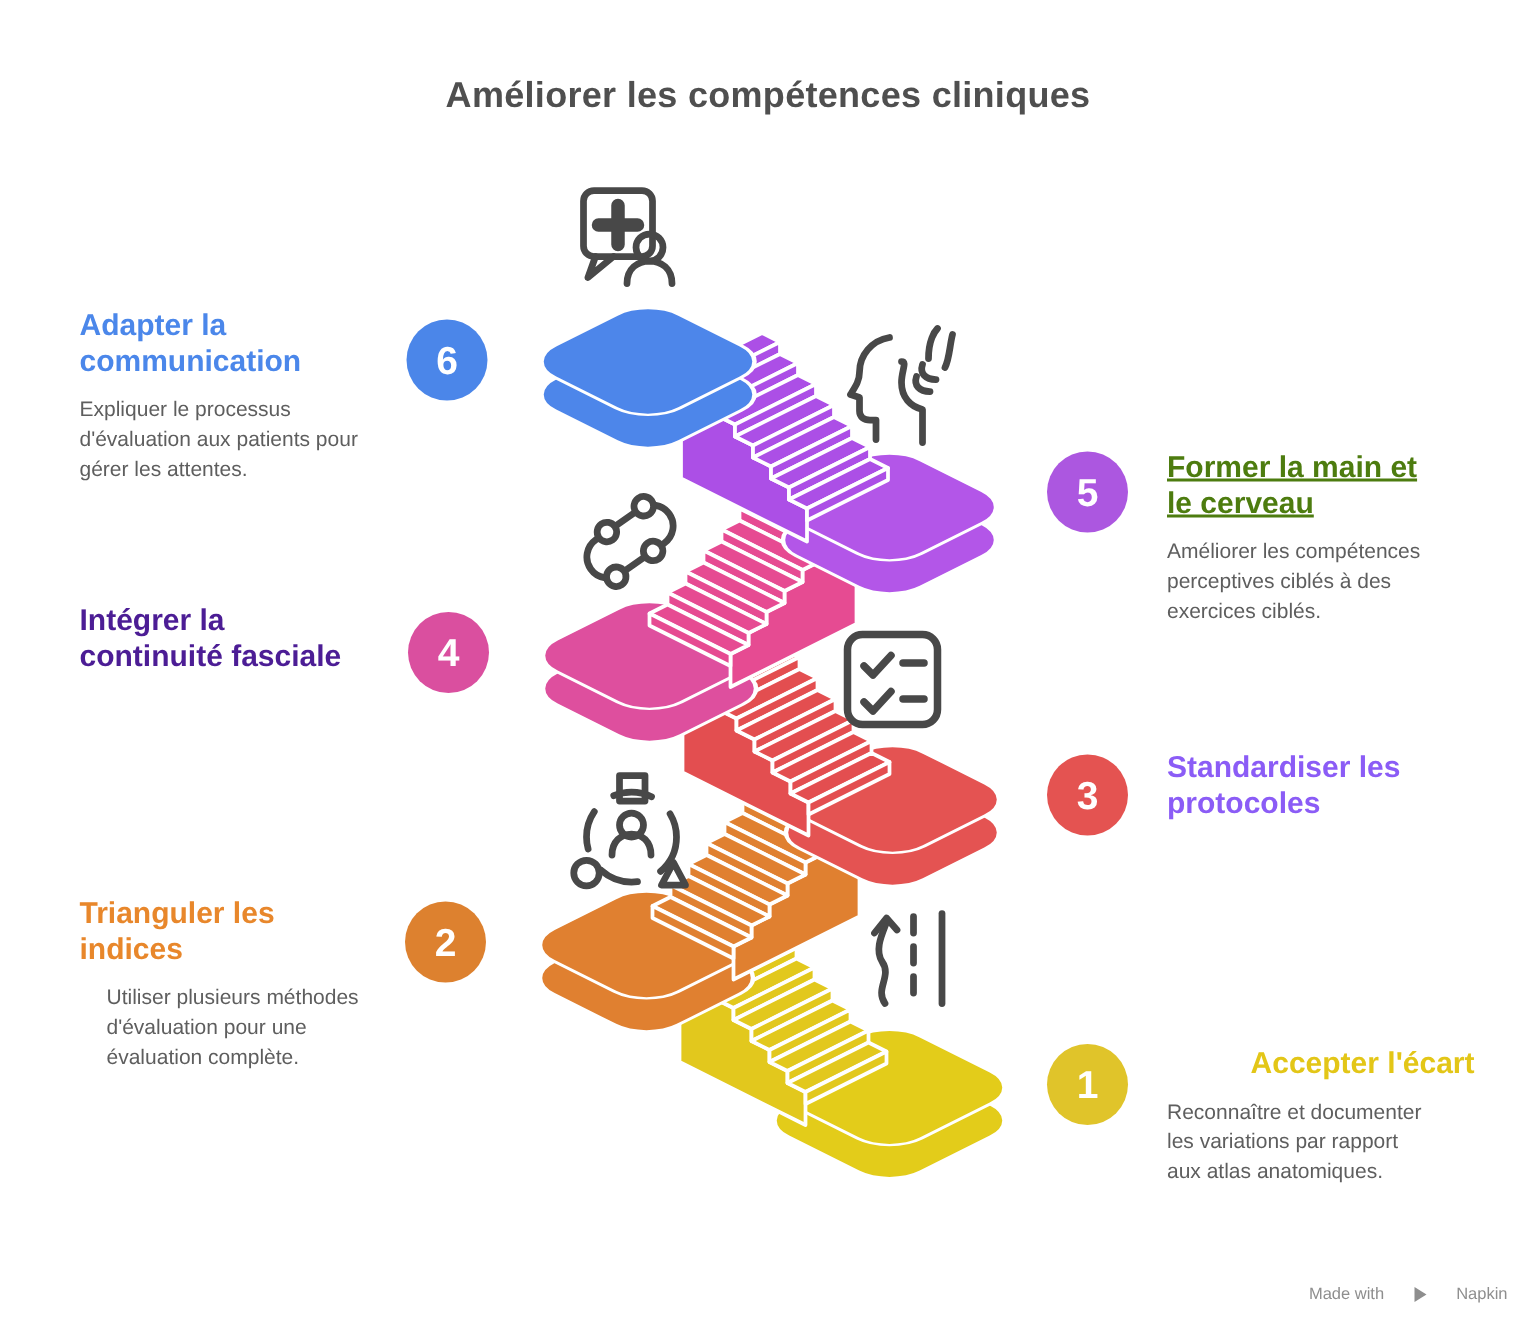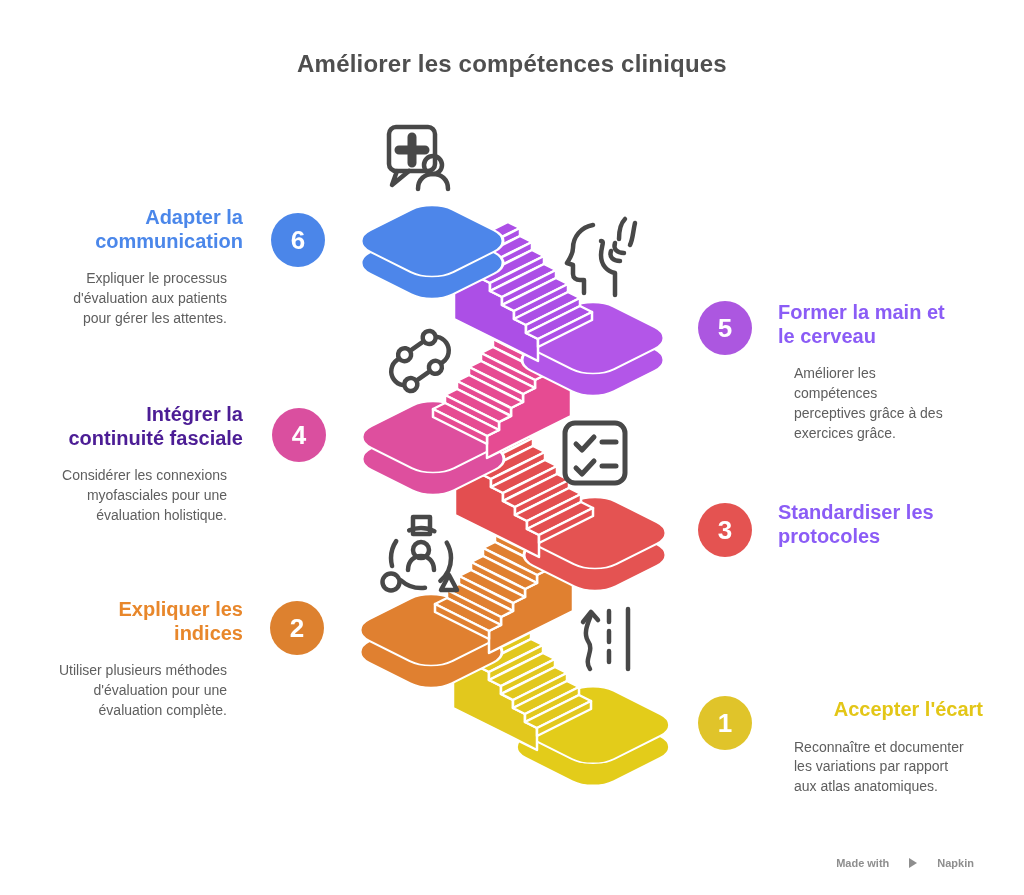--- a/index.html
+++ b/index.html
@@ -2,33 +2,33 @@
 <html><head>
 <meta charset="utf-8">
 <style>
   html,body{margin:0;padding:0;background:#fff;}
   #canvas{position:relative;width:1024px;height:895px;background:#fff;overflow:hidden;
           font-family:"Liberation Sans",sans-serif;}
   #main-title{position:absolute;top:50px;left:0;width:100%;text-align:center;
               font-size:24px;font-weight:bold;color:#4f4f4f;letter-spacing:.2px;margin:0;}
   #staircase-svg{position:absolute;left:0;top:0;}
   .step-block{position:absolute;}
-  .step-block.left{text-align:right;}
+  .step-block.left{}
   .step-block.right{text-align:left;}
   .step-title{margin:0 0 10px 0;font-size:20px;font-weight:bold;line-height:1.18;}
-  .step-desc{margin:16px;font-size:14px;line-height:1.42;color:#5e5e5e;}
+  .step-desc{margin:0;font-size:14px;line-height:1.42;color:#5e5e5e;}
   .step-block.left .step-desc{margin-left:auto;}
   .step-circle{position:absolute;width:54px;height:54px;border-radius:50%;
                display:flex;align-items:center;justify-content:center;
                color:#fff;font-size:26px;font-weight:bold;box-shadow:0 0 0 4px #fff;}
   .icon-svg{position:absolute;}
   .icon-svg path,.icon-svg rect,.icon-svg circle,.icon-svg line,.icon-svg polygon{
       fill:none;stroke:#484848;stroke-width:4.5;stroke-linecap:round;stroke-linejoin:round;}
-  #footer{position:absolute;top:857px;right:50px;display:flex;align-items:center;gap:18px;
-          color:#8e8e8e;font-size:11px;font-weight:bold;}
+  #footer{position:absolute;top:857px;right:19px;display:flex;align-items:center;gap:18px;
+          color:#8e8e8e;font-size:11px;font-weight:normal;}
 </style>
 </head>
 <body>
 
 <div id="canvas">
 
   <h1 id="main-title">Améliorer les compétences cliniques</h1>
 
   <svg id="staircase-svg" width="1024" height="895" viewBox="0 0 1024 895">
       <g fill="#E3CC1A" stroke="#fff" stroke-width="3">
@@ -196,37 +196,36 @@
   <div class="step-block left" style="top:206px;left:53px;width:190px">
     <h2 class="step-title" style="color: rgb(75, 135, 234);">Adapter la communication</h2>
     <p class="step-desc" style="max-width:190px">Expliquer le processus d'évaluation aux patients pour gérer les attentes.</p>
   </div>
   <div class="step-circle" style="left: 271px; top: 213px; background: rgb(75, 134, 233);">
     <span>6</span>
   </div>
 
   <div class="step-block left" style="top:403px;left:53px;width:190px">
     <h2 class="step-title" style="color: #4c1d95;">Intégrer la continuité fasciale</h2>
-    <p class="step-desc" style="max-width:190px">Considérer les connexions myofasciales pour une évaluation holistique.</p>
   </div>
   <div class="step-circle" style="left: 272px; top: 408px; background: rgb(218, 79, 159);">
     <span>4</span>
   </div>
 
   <div class="step-block left" style="top:598px;left:53px;width:190px">
-    <h2 class="step-title" style="color: rgb(232, 135, 43);">Expliquer les indices</h2>
+    <h2 class="step-title" style="color: rgb(232, 135, 43);">Trianguler les indices</h2>
     <p class="step-desc" style="max-width:172px">Utiliser plusieurs méthodes d'évaluation pour une évaluation complète.</p>
   </div>
   <div class="step-circle" style="left: 270px; top: 601px; background: rgb(221, 129, 47);">
     <span>2</span>
   </div>
 
   <div class="step-block right" style="top:301px;left:778px;width:185px">
-    <h2 class="step-title" style="color: #8b5cf6;">Former la main et le cerveau</h2>
-    <p class="step-desc" style="max-width:170px">Améliorer les compétences perceptives grâce à des exercices grâce.</p>
+    <h2 class="step-title" style="color: #4d7c0f; text-decoration: underline;">Former la main et le cerveau</h2>
+    <p class="step-desc" style="max-width:170px">Améliorer les compétences perceptives ciblés à des exercices ciblés.</p>
   </div>
   <div class="step-circle" style="left: 698px; top: 301px; background: rgb(172, 87, 224);">
     <span>5</span>
   </div>
 
   <div class="step-block right" style="top:501px;left:778px;width:205px">
     <h2 class="step-title" style="color: #8b5cf6;">Standardiser les protocoles</h2>
   </div>
   <div class="step-circle" style="left: 698px; top: 503px; background: rgb(228, 83, 81);">
     <span>3</span>

